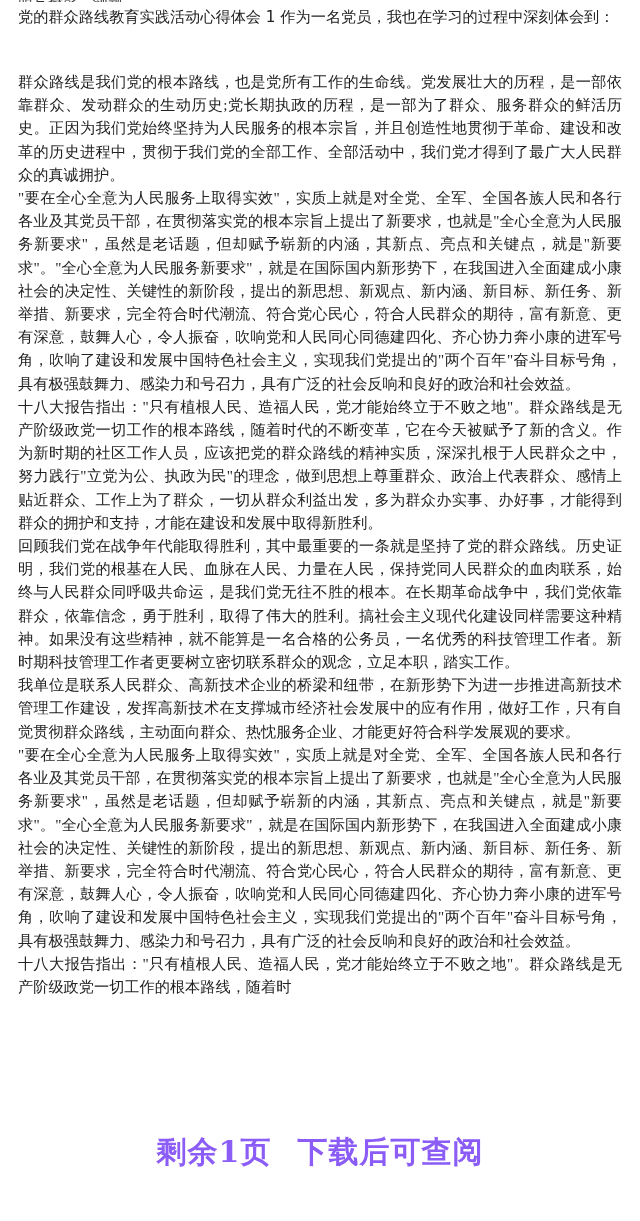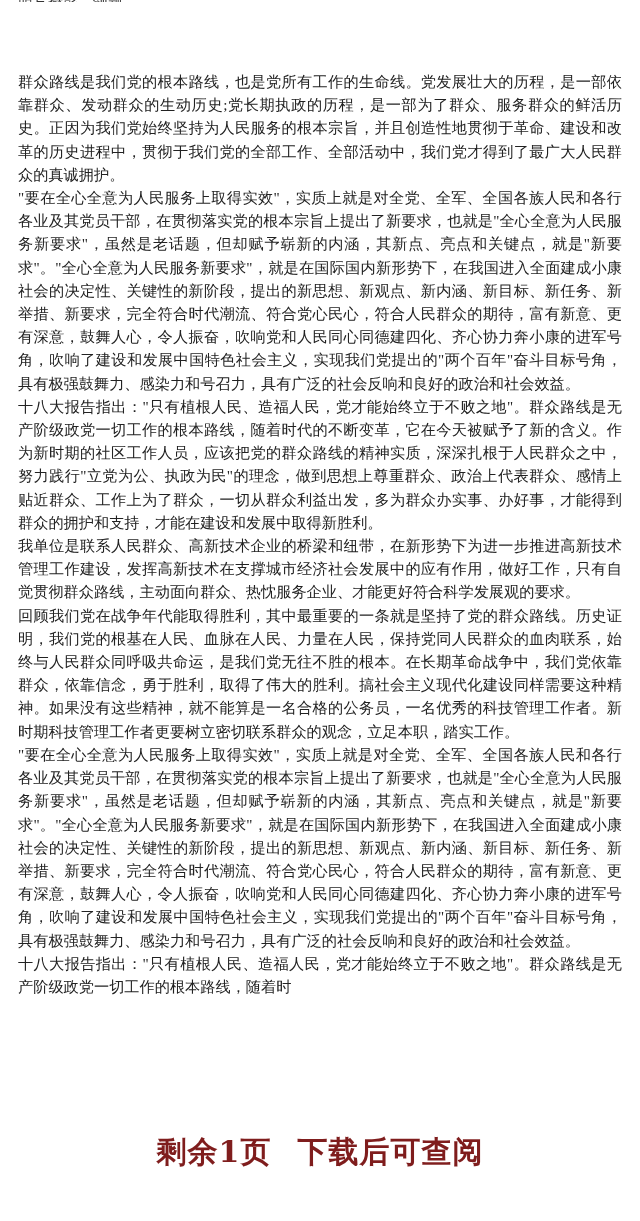--- a/index.html
+++ b/index.html
@@ -20,37 +20,38 @@
     }
     .body-text {
       position: absolute; left: 18px; top: 70px; width: 604px;
       font-size: 15.2px; line-height: 23.2px;
       text-align: justify; text-justify: inter-character; font-family: Liberation Serif, serif;
     }
     .body-text p { margin: 0; }
     .download-banner {
       position: absolute; left: 0; top: 1132px; width: 640px; text-align: center;
       font-family: "DejaVu Serif", "Liberation Serif", serif;
-      font-size: 30px; font-weight: bold; color: #7f1d1d; letter-spacing: 1px;
+      font-size: 30px; font-weight: bold; color: #8b5cf6; letter-spacing: 1px;
     }
     .download-banner span { display: inline-block; }
     .download-banner .gap { width: 26px; }
   </style>
 </head>
 <body>
 
 <div class="page">
   <div class="cut-top">照片摄影，领题</div>
+  <div class="title-line">党的群众路线教育实践活动心得体会 1 作为一名党员，我也在学习的过程中深刻体会到：</div>
 
   <div class="body-text">
     <p>群众路线是我们党的根本路线，也是党所有工作的生命线。党发展壮大的历程，是一部依靠群众、发动群众的生动历史;党长期执政的历程，是一部为了群众、服务群众的鲜活历史。正因为我们党始终坚持为人民服务的根本宗旨，并且创造性地贯彻于革命、建设和改革的历史进程中，贯彻于我们党的全部工作、全部活动中，我们党才得到了最广大人民群众的真诚拥护。</p>
     <p>"要在全心全意为人民服务上取得实效"，实质上就是对全党、全军、全国各族人民和各行各业及其党员干部，在贯彻落实党的根本宗旨上提出了新要求，也就是"全心全意为人民服务新要求"，虽然是老话题，但却赋予崭新的内涵，其新点、亮点和关键点，就是"新要求"。"全心全意为人民服务新要求"，就是在国际国内新形势下，在我国进入全面建成小康社会的决定性、关键性的新阶段，提出的新思想、新观点、新内涵、新目标、新任务、新举措、新要求，完全符合时代潮流、符合党心民心，符合人民群众的期待，富有新意、更有深意，鼓舞人心，令人振奋，吹响党和人民同心同德建四化、齐心协力奔小康的进军号角，吹响了建设和发展中国特色社会主义，实现我们党提出的"两个百年"奋斗目标号角，具有极强鼓舞力、感染力和号召力，具有广泛的社会反响和良好的政治和社会效益。</p>
     <p>十八大报告指出："只有植根人民、造福人民，党才能始终立于不败之地"。群众路线是无产阶级政党一切工作的根本路线，随着时代的不断变革，它在今天被赋予了新的含义。作为新时期的社区工作人员，应该把党的群众路线的精神实质，深深扎根于人民群众之中，努力践行"立党为公、执政为民"的理念，做到思想上尊重群众、政治上代表群众、感情上贴近群众、工作上为了群众，一切从群众利益出发，多为群众办实事、办好事，才能得到群众的拥护和支持，才能在建设和发展中取得新胜利。</p>
+    <p>回顾我们党在战争年代能取得胜利，其中最重要的一条就是坚持了党的群众路线。历史证明，我们党的根基在人民、血脉在人民、力量在人民，保持党同人民群众的血肉联系，始终与人民群众同呼吸共命运，是我们党无往不胜的根本。在长期革命战争中，我们党依靠群众，依靠信念，勇于胜利，取得了伟大的胜利。搞社会主义现代化建设同样需要这种精神。如果没有这些精神，就不能算是一名合格的公务员，一名优秀的科技管理工作者。新时期科技管理工作者更要树立密切联系群众的观念，立足本职，踏实工作。</p>
     <p>我单位是联系人民群众、高新技术企业的桥梁和纽带，在新形势下为进一步推进高新技术管理工作建设，发挥高新技术在支撑城市经济社会发展中的应有作用，做好工作，只有自觉贯彻群众路线，主动面向群众、热忱服务企业、才能更好符合科学发展观的要求。</p>
-    <p>回顾我们党在战争年代能取得胜利，其中最重要的一条就是坚持了党的群众路线。历史证明，我们党的根基在人民、血脉在人民、力量在人民，保持党同人民群众的血肉联系，始终与人民群众同呼吸共命运，是我们党无往不胜的根本。在长期革命战争中，我们党依靠群众，依靠信念，勇于胜利，取得了伟大的胜利。搞社会主义现代化建设同样需要这种精神。如果没有这些精神，就不能算是一名合格的公务员，一名优秀的科技管理工作者。新时期科技管理工作者更要树立密切联系群众的观念，立足本职，踏实工作。</p>
     <p>"要在全心全意为人民服务上取得实效"，实质上就是对全党、全军、全国各族人民和各行各业及其党员干部，在贯彻落实党的根本宗旨上提出了新要求，也就是"全心全意为人民服务新要求"，虽然是老话题，但却赋予崭新的内涵，其新点、亮点和关键点，就是"新要求"。"全心全意为人民服务新要求"，就是在国际国内新形势下，在我国进入全面建成小康社会的决定性、关键性的新阶段，提出的新思想、新观点、新内涵、新目标、新任务、新举措、新要求，完全符合时代潮流、符合党心民心，符合人民群众的期待，富有新意、更有深意，鼓舞人心，令人振奋，吹响党和人民同心同德建四化、齐心协力奔小康的进军号角，吹响了建设和发展中国特色社会主义，实现我们党提出的"两个百年"奋斗目标号角，具有极强鼓舞力、感染力和号召力，具有广泛的社会反响和良好的政治和社会效益。</p>
     <p>十八大报告指出："只有植根人民、造福人民，党才能始终立于不败之地"。群众路线是无产阶级政党一切工作的根本路线，随着时</p>
   </div>
 
   <div class="download-banner">
     <span>剩余1页</span><span class="gap"></span><span>下载后可查阅</span>
   </div>
 </div>
 
 </body></html>

